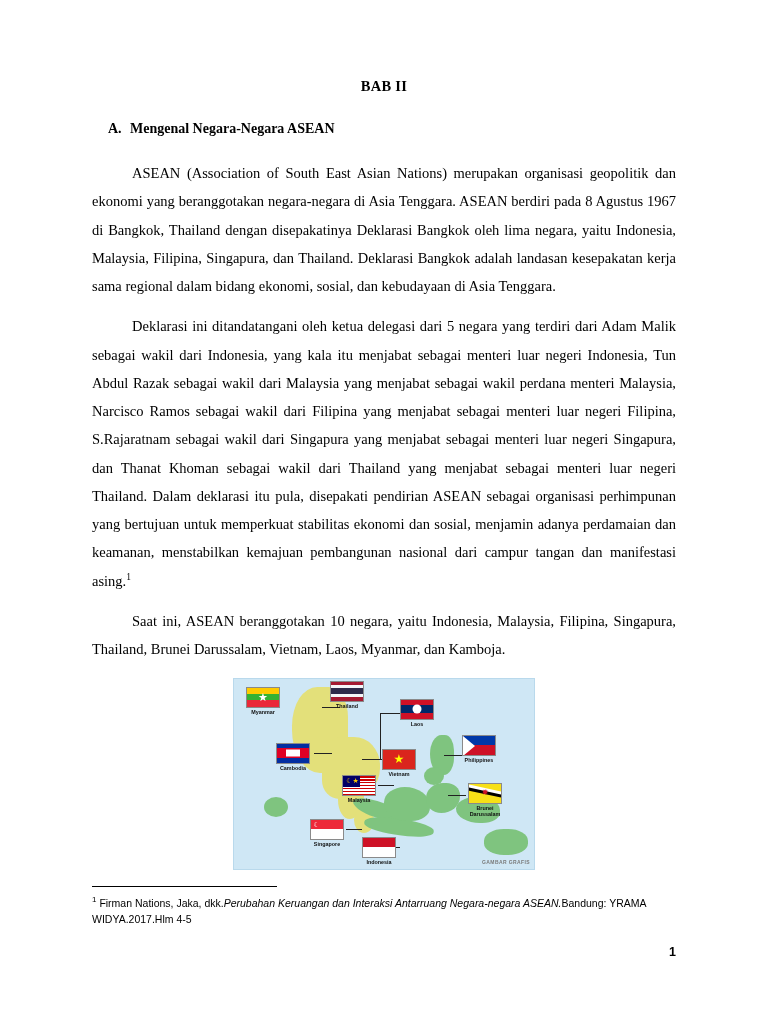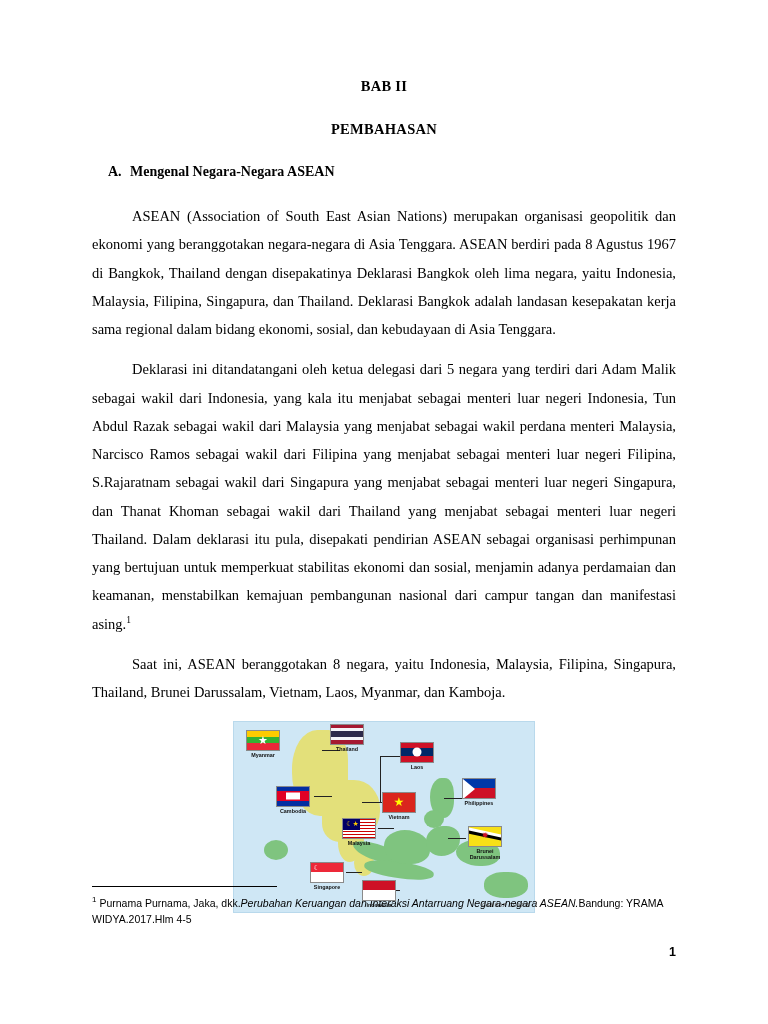--- a/index.html
+++ b/index.html
@@ -154,31 +154,30 @@
     font-size: 12.5px;
     font-weight: bold;
   }
 </style>
 </head>
 <body>
 
 <div class="page">
 
   <div class="chapter-line">BAB II</div>
-  <div class="chapter-line second">PEMBAHASAN</div>
 
   <div class="section-heading">
     <span class="letter">A.</span><span>Mengenal Negara-Negara ASEAN</span>
   </div>
 
   <p class="body-text">ASEAN (Association of South East Asian Nations) merupakan organisasi geopolitik dan ekonomi yang beranggotakan negara-negara di Asia Tenggara. ASEAN berdiri pada 8 Agustus 1967 di Bangkok, Thailand dengan disepakatinya Deklarasi Bangkok oleh lima negara, yaitu Indonesia, Malaysia, Filipina, Singapura, dan Thailand. Deklarasi Bangkok adalah landasan kesepakatan kerja sama regional dalam bidang ekonomi, sosial, dan kebudayaan di Asia Tenggara.</p>
 
   <p class="body-text"><span>Deklarasi ini ditandatangani oleh ketua delegasi dari 5 negara yang terdiri dari Adam Malik sebagai wakil dari Indonesia, yang kala itu menjabat sebagai menteri luar negeri Indonesia, Tun Abdul Razak sebagai wakil dari Malaysia yang menjabat sebagai wakil perdana menteri Malaysia, Narcisco Ramos sebagai wakil dari Filipina yang menjabat sebagai menteri luar negeri Filipina, S.Rajaratnam sebagai wakil dari Singapura yang menjabat sebagai menteri luar negeri Singapura, dan Thanat Khoman sebagai wakil dari Thailand yang menjabat sebagai menteri luar negeri Thailand. Dalam deklarasi itu pula, disepakati pendirian ASEAN sebagai organisasi perhimpunan yang bertujuan untuk memperkuat stabilitas ekonomi dan sosial, menjamin adanya perdamaian dan keamanan, menstabilkan kemajuan pembangunan nasional dari campur tangan dan manifestasi asing.</span><sup class="fnref">1</sup></p>
 
-  <p class="body-text last">Saat ini, ASEAN beranggotakan 8 negara, yaitu Indonesia, Malaysia, Filipina, Singapura, Thailand, Brunei Darussalam, Vietnam, Laos, Myanmar, dan Kamboja.</p>
+  <p class="body-text last">Saat ini, ASEAN beranggotakan 10 negara, yaitu Indonesia, Malaysia, Filipina, Singapura, Thailand, Brunei Darussalam, Vietnam, Laos, Myanmar, dan Kamboja.</p>
 
   <div class="figure">
     <div class="map-box">
 
       <div class="sea-shape" style="left:58px; top:8px; width:56px; height:86px; border-radius:45% 35% 30% 50%;"></div>
       <div class="sea-shape" style="left:88px; top:58px; width:58px; height:62px; border-radius:35% 45% 50% 30%;"></div>
       <div class="sea-shape" style="left:104px; top:98px; width:26px; height:42px; border-radius:40% 40% 60% 50%;"></div>
       <div class="sea-shape" style="left:120px; top:128px; width:20px; height:26px; border-radius:50%;"></div>
 
       <div class="land" style="left:118px; top:122px; width:48px; height:16px; border-radius:50% 40% 45% 55%; transform:rotate(18deg);"></div>
@@ -297,18 +296,18 @@
         <div class="cap">Indonesia</div>
       </div>
 
       <div class="watermark">GAMBAR
 GRAFIS</div>
     </div>
   </div>
 
   <div class="footnote-wrap">
     <div class="fn-rule"></div>
-    <div class="footnote"><sup>1</sup> <span>Purnama Purnama, Jaka, dkk.</span><i>Perubahan Keruangan dan Interaksi Antarruang Negara-negara ASEAN.</i><span>Bandung: YRAMA WIDYA.2017.Hlm 4-5</span></div>
+    <div class="footnote"><sup>1</sup> <span>Firman Nations, Jaka, dkk.</span><i>Perubahan Keruangan dan Interaksi Antarruang Negara-negara ASEAN.</i><span>Bandung: YRAMA WIDYA.2017.Hlm 4-5</span></div>
   </div>
 
   <div class="page-number">1</div>
 
 </div>
 
 </body></html>

